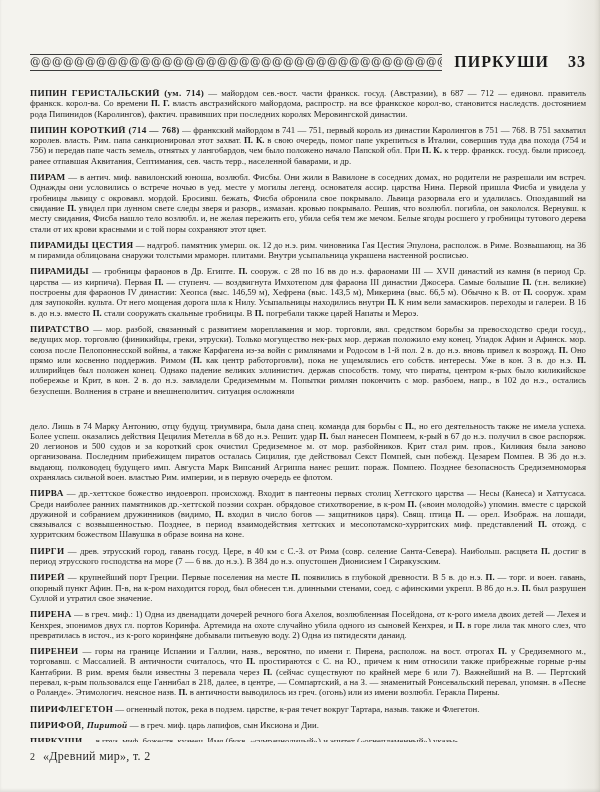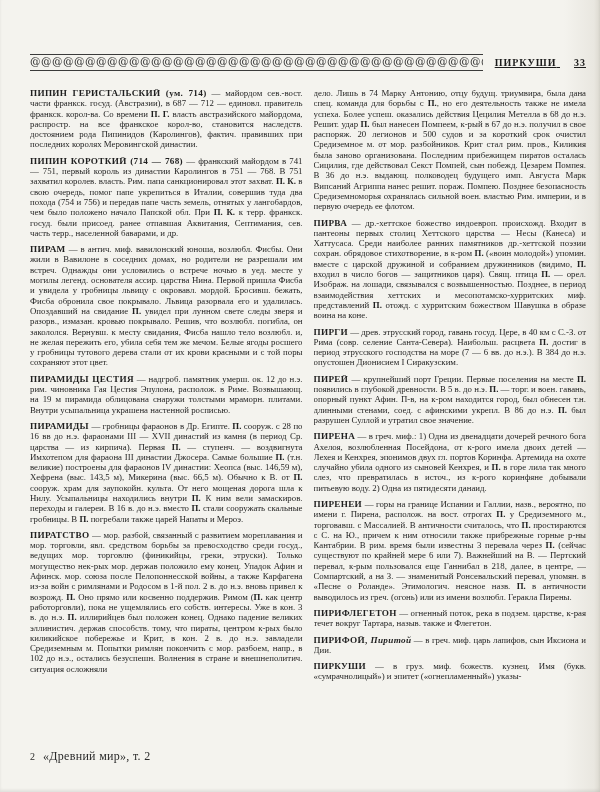--- a/index.html
+++ b/index.html
@@ -19,27 +19,27 @@
     position:absolute;top:52px;left:30px;right:14px;
     display:flex;align-items:center;gap:12px;height:20px;
   }
   .ornament{
     flex:1;height:15px;overflow:hidden;white-space:nowrap;
     border-top:1px solid #3a3a3a;border-bottom:1px solid #3a3a3a;
     font-size:10.5px;line-height:13px;letter-spacing:0.5px;color:#2e2e2e;
     font-family:"DejaVu Serif",serif;
   }
   .running-head{
-    font-weight:bold;font-size:10px;letter-spacing:1px;white-space:nowrap;
-    font-family:"Liberation Serif",serif;color:#1c1c1c;text-decoration:underline;
+    font-weight:bold;font-size:16px;letter-spacing:1px;white-space:nowrap;
+    font-family:"Liberation Serif",serif;color:#1c1c1c;
   }
   .running-head .pageno{margin-left:14px;}
   .columns{
     position:absolute;top:88px;left:30px;right:14px;bottom:50px;
-    display:flex;gap:11px;overflow:hidden;
+    display:flex;gap:11px;overflow:hidden;flex-direction:column;
   }
   .column{flex:1;overflow:hidden;}
   p.entry{
     margin:0 0 6px 0;
     font-size:8.8px;line-height:10.3px;
     text-align:justify;color:#1f1f1f;
   }
   p.entry b.hw{font-size:9.2px;letter-spacing:0.3px;}
   p.entry b{font-weight:bold;}
   p.entry i{font-style:italic;margin-top:36px;}
@@ -61,21 +61,21 @@
       <span>ПИРКУШИ</span>
       <span class="pageno">33</span>
     </div>
   </div>
 
   <div class="columns">
     <div class="column" id="col-left">
         <p class="entry"><b class="hw">ПИПИН ГЕРИСТАЛЬСКИЙ (ум. 714)</b> <span>— майордом сев.-вост. части франкск. госуд. (Австразии), в 687 — 712 — единовл. правитель франкск. корол-ва. Со времени <b>П. Г.</b> власть австразийского майордома, распростр. на все франкское корол-во, становится наследств. достоянием рода Пипинидов (Каролингов), фактич. правивших при последних королях Меровингской династии.</span></p>
         <p class="entry"><b class="hw">ПИПИН КОРОТКИЙ (714 — 768)</b> <span>— франкский майордом в 741 — 751, первый король из династии Каролингов в 751 — 768. В 751 захватил королев. власть. Рим. папа санкционировал этот захват. <b>П. К.</b> в свою очередь, помог папе укрепиться в Италии, совершив туда два похода (754 и 756) и передав папе часть земель, отнятых у лангобардов, чем было положено начало Папской обл. При <b>П. К.</b> к терр. франкск. госуд. были присоед. ранее отпавшая Аквитания, Септимания, сев. часть терр., населенной баварами, и др.</span></p>
         <p class="entry"><b class="hw">ПИРАМ</b> <span>— в антич. миф. вавилонский юноша, возлюбл. Фисбы. Они жили в Вавилоне в соседних домах, но родители не разрешали им встреч. Однажды они условились о встрече ночью в уед. месте у могилы легенд. основателя ассир. царства Нина. Первой пришла Фисба и увидела у гробницы львицу с окровавл. мордой. Бросивш. бежать, Фисба обронила свое покрывало. Львица разорвала его и удалилась. Опоздавший на свидание <b>П.</b> увидел при лунном свете следы зверя и разорв., измазан. кровью покрывало. Решив, что возлюбл. погибла, он закололся. Вернувш. к месту свидания, Фисба нашло тело возлюбл. и, не желая пережить его, убила себя тем же мечом. Белые ягоды росшего у гробницы тутового дерева стали от их крови красными и с той поры сохраняют этот цвет.</span></p>
-        <p class="entry"><b class="hw">ПИРАМИДЫ ЦЕСТИЯ</b> <span>— надгроб. памятник умерш. ок. 12 до н.э. рим. чиновника Гая Цестия Эпулона, располож. в Риме. Возвышающ. на 19 м пирамида облицована снаружи толстыми мраморн. плитами. Внутри усыпальница украшена настенной росписью.</span></p>
+        <p class="entry"><b class="hw">ПИРАМИДЫ ЦЕСТИЯ</b> <span>— надгроб. памятник умерш. ок. 12 до н.э. рим. чиновника Гая Цестия Эпулона, располож. в Риме. Возвышающ. на 36 м пирамида облицована снаружи толстыми мраморн. плитами. Внутри усыпальница украшена настенной росписью.</span></p>
         <p class="entry"><b class="hw">ПИРАМИДЫ</b> <span>— гробницы фараонов в Др. Египте. <b>П.</b> сооруж. с 28 по 16 вв до н.э. фараонами III — XVII династий из камня (в период Ср. царства — из кирпича). Первая <b>П.</b> — ступенч. — воздвигнута Имхотепом для фараона III династии Джосера. Самые большие <b>П.</b> (т.н. великие) построены для фараонов IV династии: Хеопса (выс. 146,59 м), Хефрена (выс. 143,5 м), Микерина (выс. 66,5 м). Обычно к В. от <b>П.</b> сооруж. храм для заупокойн. культа. От него мощеная дорога шла к Нилу. Усыпальницы находились внутри <b>П.</b> К ним вели замаскиров. переходы и галереи. В 16 в. до н.э. вместо <b>П.</b> стали сооружать скальные гробницы. В <b>П.</b> погребали также царей Напаты и Мероэ.</span></p>
         <p class="entry"><b class="hw">ПИРАТСТВО</b> <span>— мор. разбой, связанный с развитием мореплавания и мор. торговли, явл. средством борьбы за превосходство среди госуд., ведущих мор. торговлю (финикийцы, греки, этруски). Только могущество нек-рых мор. держав положило ему конец. Упадок Афин и Афинск. мор. союза после Пелопоннесской войны, а также Карфагена из-за войн с римлянами и Родосом в 1-й пол. 2 в. до н.э. вновь привел к возрожд. <b>П.</b> Оно прямо или косвенно поддержив. Римом (<b>П.</b> как центр работорговли), пока не ущемлялись его собств. интересы. Уже в кон. 3 в. до н.э. <b>П.</b> иллирийцев был положен конец. Однако падение великих эллинистич. держав способств. тому, что пираты, центром к-рых было киликийское побережье и Крит, в кон. 2 в. до н.э. завладели Средиземным м. Попытки римлян покончить с мор. разбоем, напр., в 102 до н.э., остались безуспешн. Волнения в стране и внешнеполитич. ситуация осложняли</span></p>
       </div>
     <div class="column" id="col-right">
         <p class="entry"><span>дело. Лишь в 74 Марку Антонию, отцу будущ. триумвира, была дана спец. команда для борьбы с <b>П.</b>, но его деятельность также не имела успеха. Более успеш. оказались действия Цецилия Метелла в 68 до н.э. Решит. удар <b>П.</b> был нанесен Помпеем, к-рый в 67 до н.э. получил в свое распоряж. 20 легионов и 500 судов и за короткий срок очистил Средиземное м. от мор. разбойников. Крит стал рим. пров., Киликия была заново организована. Последним прибежищем пиратов осталась Сицилия, где действовал Секст Помпей, сын побежд. Цезарем Помпея. В 36 до н.э. выдающ. полководец будущего имп. Августа Марк Випсаний Агриппа нанес решит. пораж. Помпею. Позднее безопасность Средиземноморья охранялась сильной воен. властью Рим. империи, и в первую очередь ее флотом.</span></p>
         <p class="entry"><b class="hw">ПИРВА</b> <span>— др.-хеттское божество индоевроп. происхожд. Входит в пантеоны первых столиц Хеттского царства — Несы (Канеса) и Хаттусаса. Среди наиболее ранних памятников др.-хеттской поэзии сохран. обрядовое стихотворение, в к-ром <b>П.</b> («воин молодой») упомин. вместе с царской дружиной и собранием дружинников (видимо, <b>П.</b> входил в число богов — защитников царя). Свящ. птица <b>П.</b> — орел. Изображ. на лошади, связывался с возвышенностью. Позднее, в период взаимодействия хеттских и месопотамско-хурритских миф. представлений <b>П.</b> отожд. с хурритским божеством Шавушка в образе воина на коне.</span></p>
         <p class="entry"><b class="hw">ПИРГИ</b> <span>— древ. этрусский город, гавань госуд. Цере, в 40 км с С.-З. от Рима (совр. селение Санта-Севера). Наибольш. расцвета <b>П.</b> достиг в период этрусского господства на море (7 — 6 вв. до н.э.). В 384 до н.э. опустошен Дионисием I Сиракузским.</span></p>
         <p class="entry"><b class="hw">ПИРЕЙ</b> <span>— крупнейший порт Греции. Первые поселения на месте <b>П.</b> появились в глубокой древности. В 5 в. до н.э. <b>П.</b> — торг. и воен. гавань, опорный пункт Афин. П-в, на к-ром находится город, был обнесен т.н. длинными стенами, соед. с афинскими укрепл. В 86 до н.э. <b>П.</b> был разрушен Суллой и утратил свое значение.</span></p>
         <p class="entry"><b class="hw">ПИРЕНА</b> <span>— в греч. миф.: 1) Одна из двенадцати дочерей речного бога Ахелоя, возлюбленная Посейдона, от к-рого имела двоих детей — Лехея и Кенхрея, эпонимов двух гл. портов Коринфа. Артемида на охоте случайно убила одного из сыновей Кенхрея, и <b>П.</b> в горе лила так много слез, что превратилась в источ., из к-рого коринфяне добывали питьевую воду. 2) Одна из пятидесяти данаид.</span></p>
         <p class="entry"><b class="hw">ПИРЕНЕИ</b> <span>— горы на границе Испании и Галлии, назв., вероятно, по имени г. Пирена, располож. на вост. отрогах <b>П.</b> у Средиземного м., торговавш. с Массалией. В античности считалось, что <b>П.</b> простираются с С. на Ю., причем к ним относили также прибрежные горные р-ны Кантабрии. В рим. время были известны 3 перевала через <b>П.</b> (сейчас существуют по крайней мере 6 или 7). Важнейший на В. — Пертский перевал, к-рым пользовался еще Ганнибал в 218, далее, в центре, — Сомпартский, а на З. — знаменитый Ронсевальский перевал, упомян. в «Песне о Роланде». Этимологич. неясное назв. <b>П.</b> в античности выводилось из греч. (огонь) или из имени возлюбл. Геракла Пирены.</span></p>

